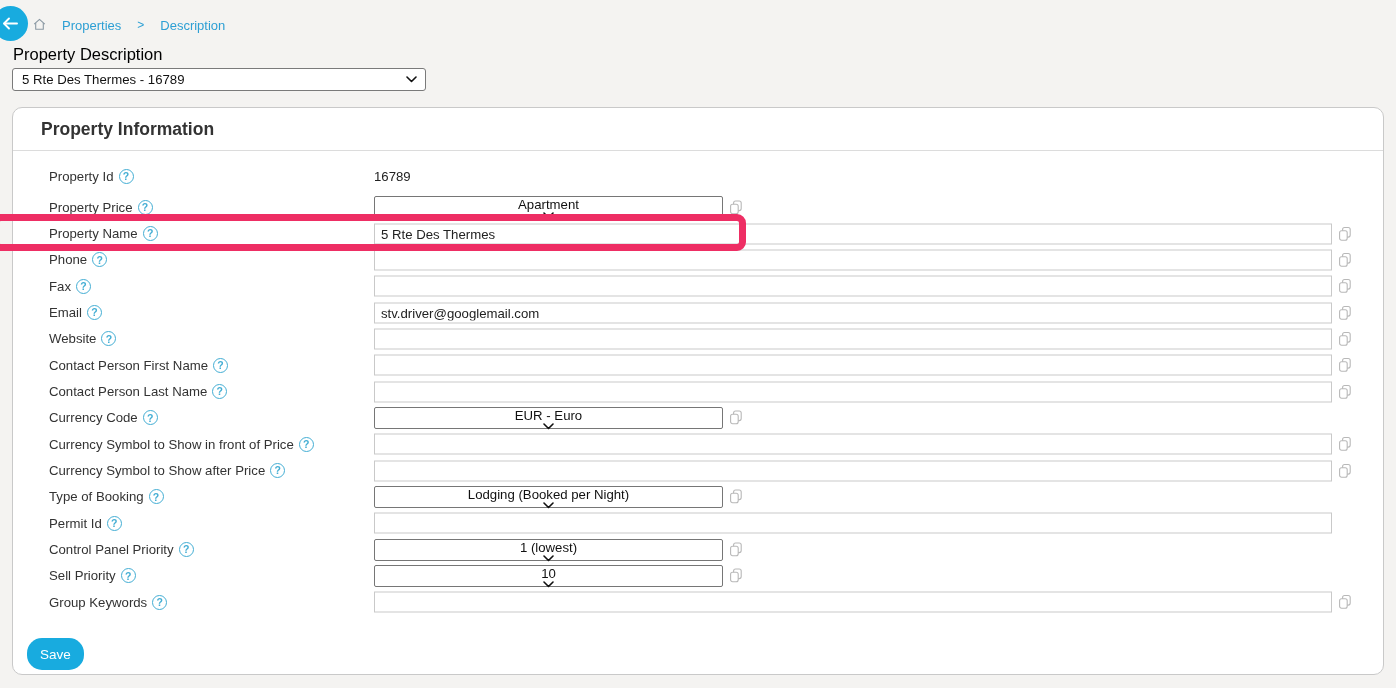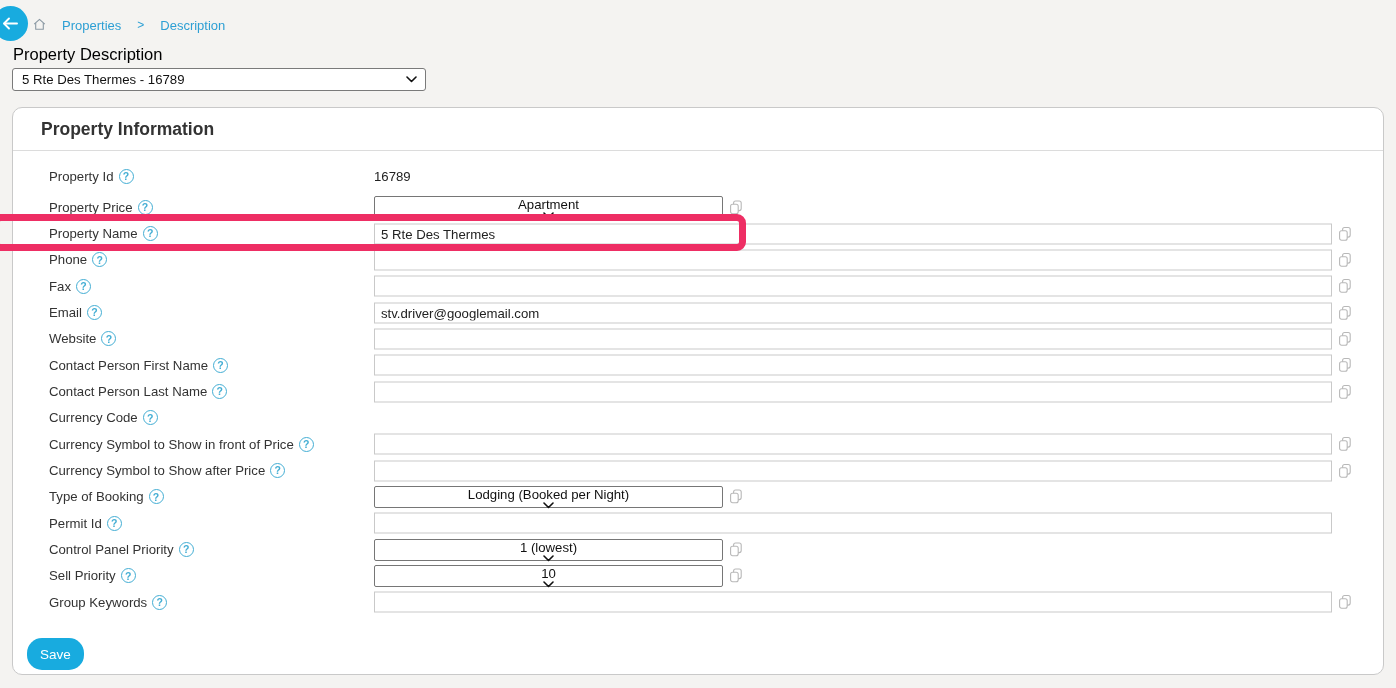--- a/index.html
+++ b/index.html
@@ -275,20 +275,36 @@
                 <rect x="1.6" y="4.2" width="7.6" height="9.6" rx="2" fill="#fff" stroke="#b8b8b8" stroke-width="1.1"></rect>
               </svg>
             </span>
           </div>
         </div>
         <div class="row">
           <div class="label-cell">
             <span class="row-label">Currency Code</span>
             <span class="help-icon">?</span>
           </div>
+          <div class="control-cell">
+            <div class="select-control">
+              <span>EUR - Euro</span>
+              <span style="display: inline-flex;">
+                <svg width="11" height="7" viewBox="0 0 11 7" fill="none" stroke="#111" stroke-width="1.6" stroke-linecap="round" stroke-linejoin="round">
+                  <path d="M1 1 L5.5 5.5 L10 1"></path>
+                </svg>
+              </span>
+            </div>
+            <span class="copy-wrap">
+              <svg width="14" height="15" viewBox="0 0 14 15">
+                <rect x="4.6" y="1" width="7.6" height="9.6" rx="2" fill="none" stroke="#b8b8b8" stroke-width="1.1"></rect>
+                <rect x="1.6" y="4.2" width="7.6" height="9.6" rx="2" fill="#fff" stroke="#b8b8b8" stroke-width="1.1"></rect>
+              </svg>
+            </span>
+          </div>
         </div>
         <div class="row">
           <div class="label-cell">
             <span class="row-label">Currency Symbol to Show in front of Price</span>
             <span class="help-icon">?</span>
           </div>
           <div class="control-cell">
             <input type="text" class="text-control" value="" style="">
             <span class="copy-wrap">
               <svg width="14" height="15" viewBox="0 0 14 15">

